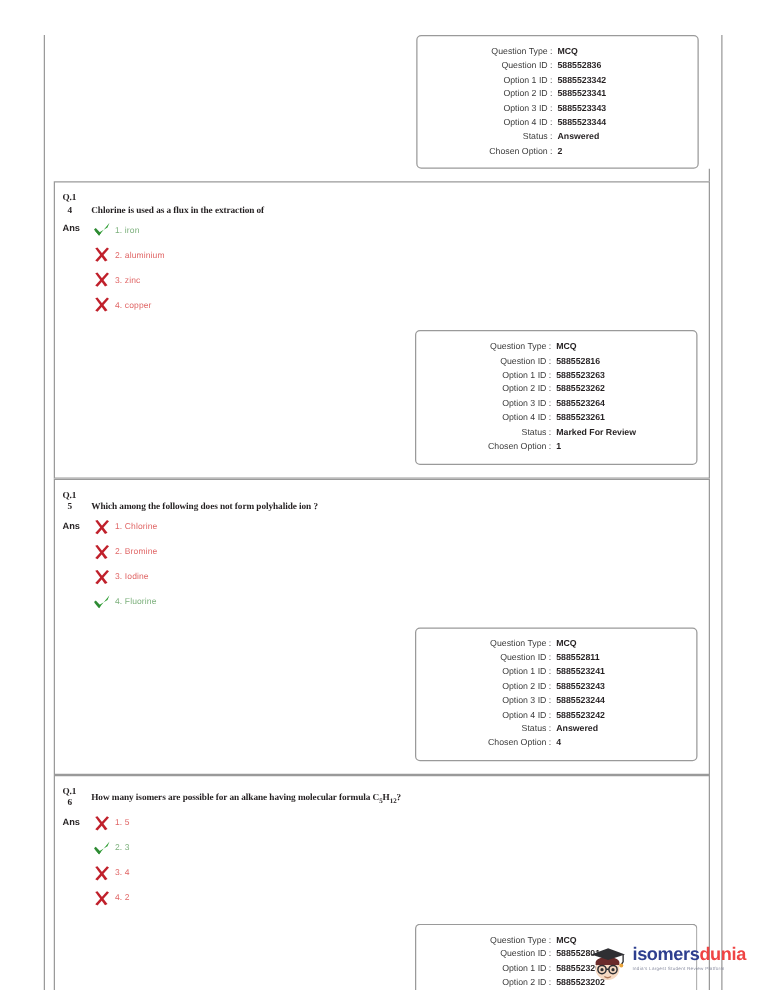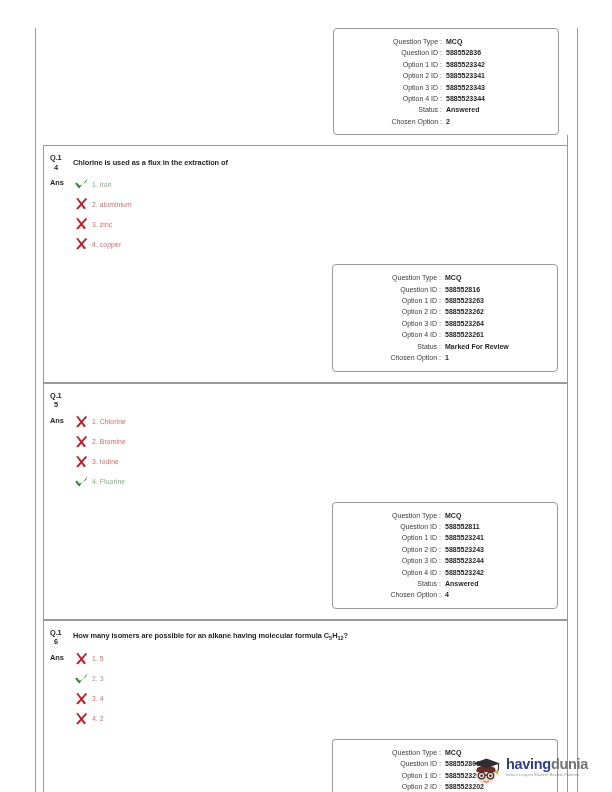--- a/index.html
+++ b/index.html
@@ -45,22 +45,23 @@
     border-top: none;
     background: #ffffff;
     box-sizing: border-box;
     width: 525px;
   }
   .qpanel.topbox { border: none; }
   .qpanel + .qpanel { border-top: 1px solid #9a9a9a; }
 
   .qhead {
     display: flex;
-    align-items: center;
+    align-items: flex-end;
     padding: 7px 0 0 6px;
+    font-family: Liberation Serif, serif;
   }
   .qnum {
     font-size: 7.4px;
     font-weight: bold;
     color: #231f20;
     line-height: 9.5px;
     width: 20px;
     flex: 0 0 20px;
     letter-spacing: -0.1px;
   }
@@ -169,21 +170,21 @@
     top: 4px;
   }
   .logo-name {
     font-size: 14.5px;
     font-weight: bold;
     color: #2e3f8f;
     letter-spacing: -0.3px;
     line-height: 15px;
     white-space: nowrap;
   }
-  .logo-name .tail { color: #737373; }
+  .logo-name .tail { color: #ef4444; }
   .logo-tag {
     font-size: 3.6px;
     color: #5a5f7a;
     letter-spacing: 0.25px;
     line-height: 6px;
     white-space: nowrap;
     opacity: 0.75;
   }
 </style>
 </head>
@@ -318,20 +319,21 @@
         </div>
       </div>
     </div>
 
     <div class="qpanel">
       <div class="qhead">
         <div class="qnum">
           <span>Q.1</span>
           <span class="wrap2">5</span>
         </div>
+        <div class="qtext">Which among the following does not form polyhalide ion ?</div>
       </div>
       <div class="ansblock">
         <div class="anslabel">Ans</div>
         <div class="options">
           <div class="optrow">
             <span class="mark">
               <svg width="15" height="14" viewBox="0 0 15 14">
                   <path d="M2.2 1.6 L4.0 0.9 L12.0 11.2 L10.0 12.2 Z" fill="#c0202b"></path>
                   <path d="M11.6 1.0 L13.2 2.0 L4.0 12.4 L2.2 11.4 Z" fill="#c0202b"></path>
                 </svg>
@@ -485,18 +487,18 @@
         <circle cx="27" cy="17.4" r="1.6" fill="#e8a33a"></circle>
         <circle cx="11.6" cy="20.6" r="3.3" fill="none" stroke="#2f2f33" stroke-width="1.2"></circle>
         <circle cx="20.4" cy="20.6" r="3.3" fill="none" stroke="#2f2f33" stroke-width="1.2"></circle>
         <line x1="14.9" y1="20.3" x2="17.1" y2="20.3" stroke="#2f2f33" stroke-width="1.2"></line>
         <circle cx="11.6" cy="20.7" r="1.3" fill="#2f2f33"></circle>
         <circle cx="20.4" cy="20.7" r="1.3" fill="#2f2f33"></circle>
         <path d="M13.5 26.2 Q16 28.2 18.8 26.2" stroke="#b07a5a" stroke-width="1" fill="none"></path>
       </svg>
     </div>
     <div class="logo-text">
-      <div class="logo-name"><span>having</span><span class="tail">dunia</span></div>
+      <div class="logo-name"><span>isomers</span><span class="tail">dunia</span></div>
       <div class="logo-tag">India's Largest Student Review Platform</div>
     </div>
   </div>
 
 </div>
 
 </body></html>

